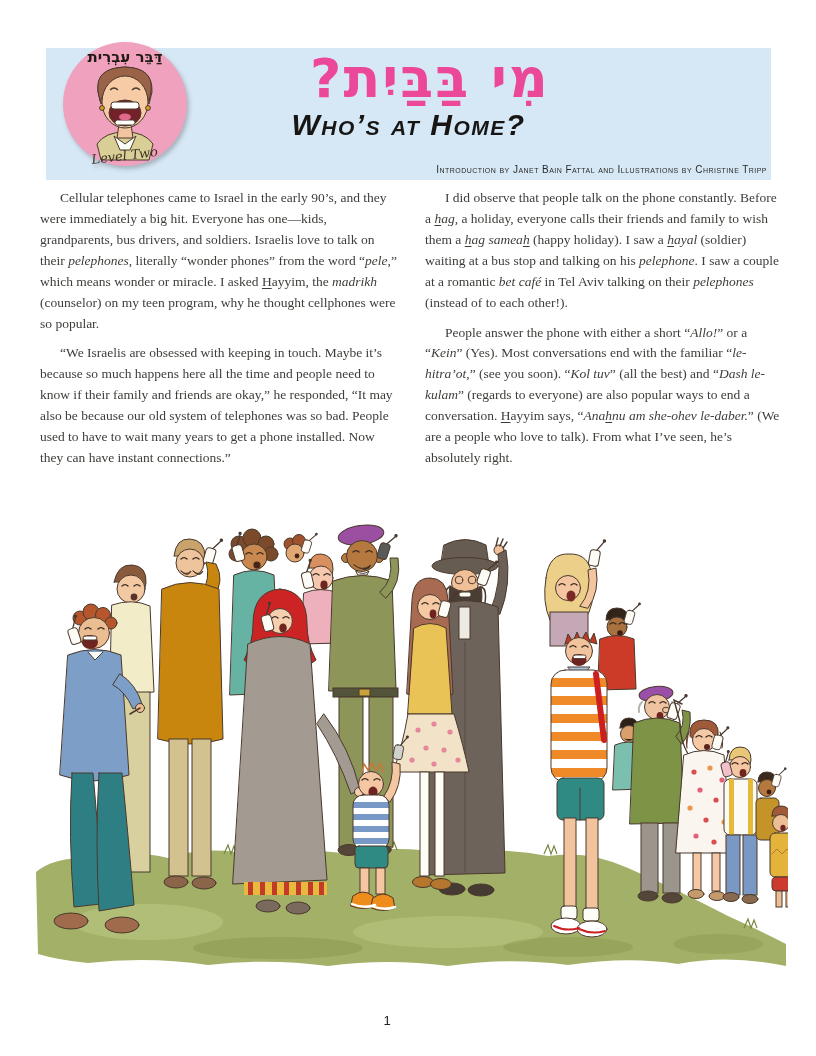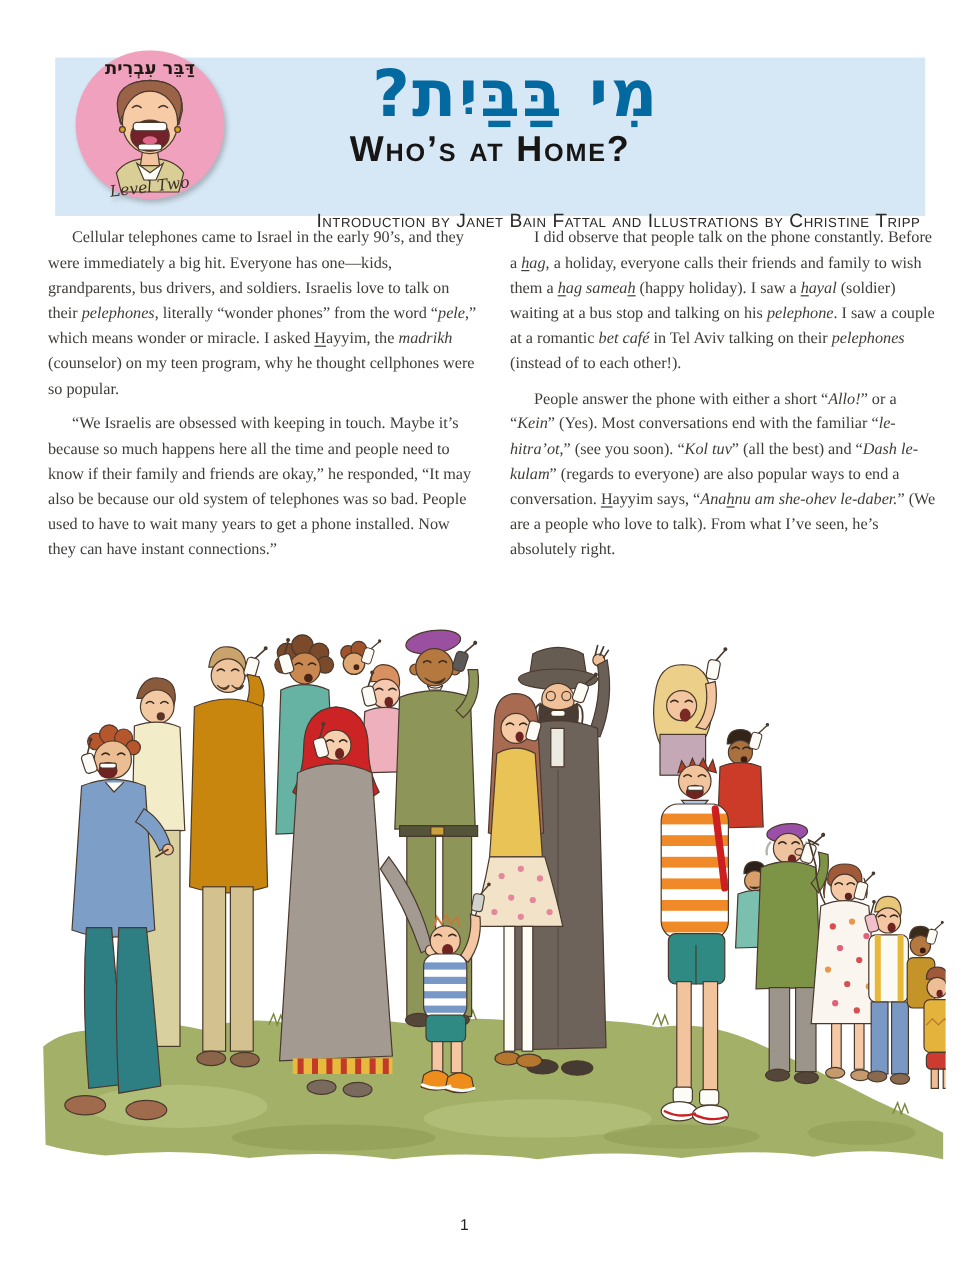--- a/index.html
+++ b/index.html
@@ -3,24 +3,24 @@
 <meta charset="utf-8">
 <style>
   html,body{margin:0;padding:0;}
   body{width:816px;height:1056px;position:relative;background:#ffffff;
        font-family:"Liberation Sans",sans-serif;overflow:hidden;}
 
   
   .band{position:absolute;left:46px;top:48px;width:725px;height:132px;background:#d6e8f5;}
   .titles{position:absolute;left:46px;top:50px;width:725px;text-align:center;}
   .heb-title{font-family:"DejaVu Sans",sans-serif;font-weight:bold;font-size:54px;
-             line-height:1.08;color:#0369a1;direction:rtl;letter-spacing:2px;margin-left:43px;}
+             line-height:1.08;color:#ec4899;direction:rtl;letter-spacing:2px;margin-left:43px;}
   .eng-title{font-variant:small-caps;font-weight:bold;font-size:30px;letter-spacing:1.5px;
-             color:#171615;margin-top:0px;line-height:1.1;}
-  .byline{position:absolute;right:49px;top:176px;font-variant:small-caps;font-size:16px;
+             color:#171615;margin-top:0px;line-height:1.1;font-style:italic;}
+  .byline{position:absolute;right:49px;top:164px;font-variant:small-caps;font-size:10px;
           letter-spacing:.45px;color:#2a2926;}
 
   
   .logo{position:absolute;left:58px;top:36px;width:134px;height:136px;
         filter:drop-shadow(2px 3px 2px rgba(80,80,90,.35));}
 
   
   .col{position:absolute;top:188px;width:358px;font-size:13.5px;line-height:1.55;
        color:#3f3d39;text-align:left;}
   .colL{left:40px;}

